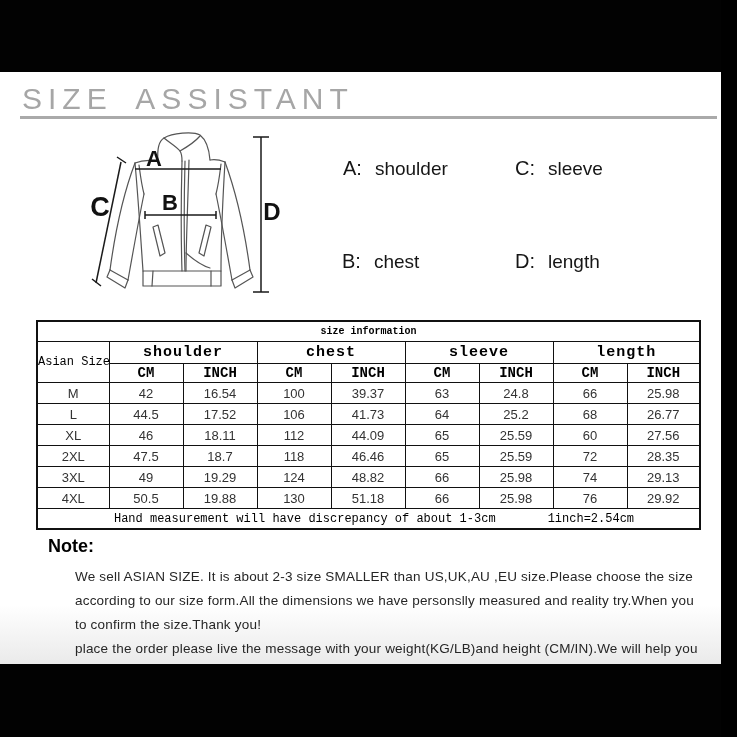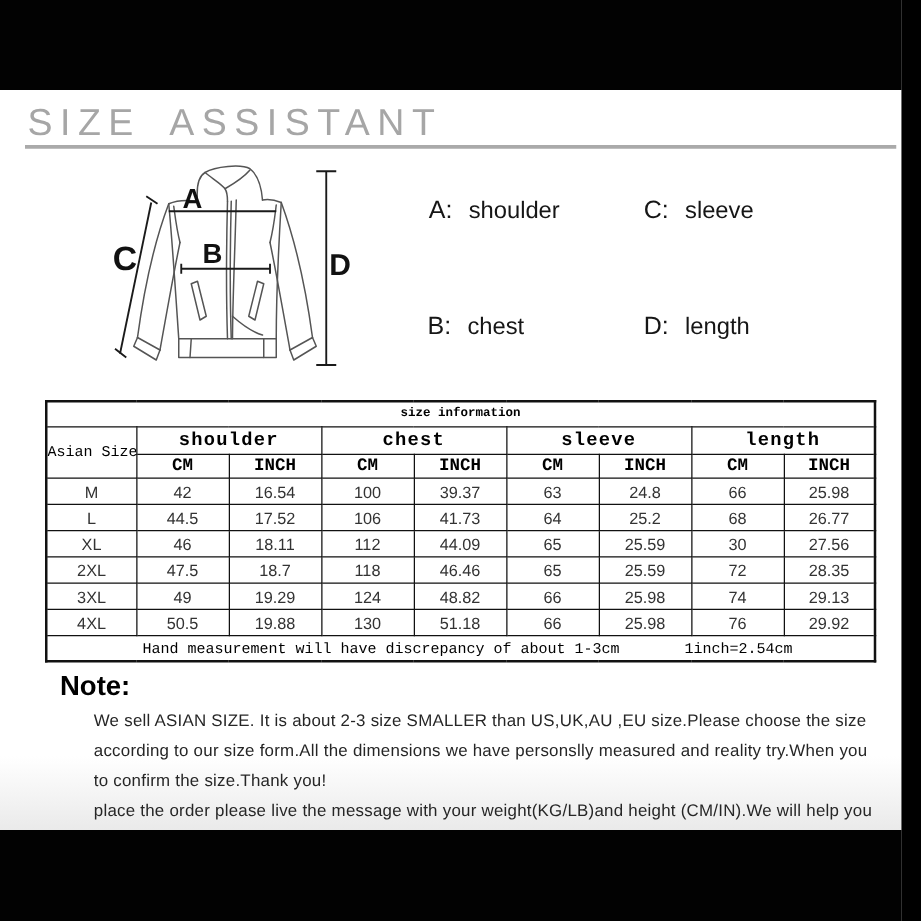--- a/index.html
+++ b/index.html
@@ -34,21 +34,21 @@
         overflow:hidden;white-space:nowrap;vertical-align:middle;}
   .th-info{font-family:"Liberation Mono",monospace;font-weight:bold;font-size:10px;height:19px;color:#000;}
   .th-size-col{font-family:"Liberation Mono",monospace;font-size:12px;color:#000;margin-left:12px;}
   .th-group{font-family:"Liberation Mono",monospace;font-weight:bold;font-size:15px;height:21px;color:#000;letter-spacing:1px;}
   .th-unit{font-family:"Liberation Mono",monospace;font-weight:bold;font-size:14px;height:18px;color:#000;}
   .td-size,.td-val{font-family:"Liberation Sans",sans-serif;font-size:13px;color:#333;height:20px;}
   .tf{font-family:"Liberation Mono",monospace;font-size:12px;height:19px;color:#000;}
   .tf-inner{display:flex;justify-content:center;gap:52px;margin-left:11px;}
 
   
-  .note-heading{top:464px;left:48px;font-size:22px;font-weight:bold;color:#000;}
+  .note-heading{top:464px;left:48px;font-size:18px;font-weight:bold;color:#000;}
   .note-body{top:493px;left:48px;width:665px;font-size:13.5px;color:#262626;
              letter-spacing:.2px;margin-left:27px;}
   .note-body div{line-height:24px;white-space:nowrap;}
 </style>
 </head>
 <body>
 
 <div class="stage">
   <div class="bar top abs"></div>
 
@@ -179,21 +179,21 @@
         <td class="td-val">26.77</td>
       </tr>
       <tr>
         <td class="td-size">XL</td>
         <td class="td-val">46</td>
         <td class="td-val">18.11</td>
         <td class="td-val">112</td>
         <td class="td-val">44.09</td>
         <td class="td-val">65</td>
         <td class="td-val">25.59</td>
-        <td class="td-val">30</td>
+        <td class="td-val">60</td>
         <td class="td-val">27.56</td>
       </tr>
       <tr>
         <td class="td-size">2XL</td>
         <td class="td-val">47.5</td>
         <td class="td-val">18.7</td>
         <td class="td-val">118</td>
         <td class="td-val">46.46</td>
         <td class="td-val">65</td>
         <td class="td-val">25.59</td>

